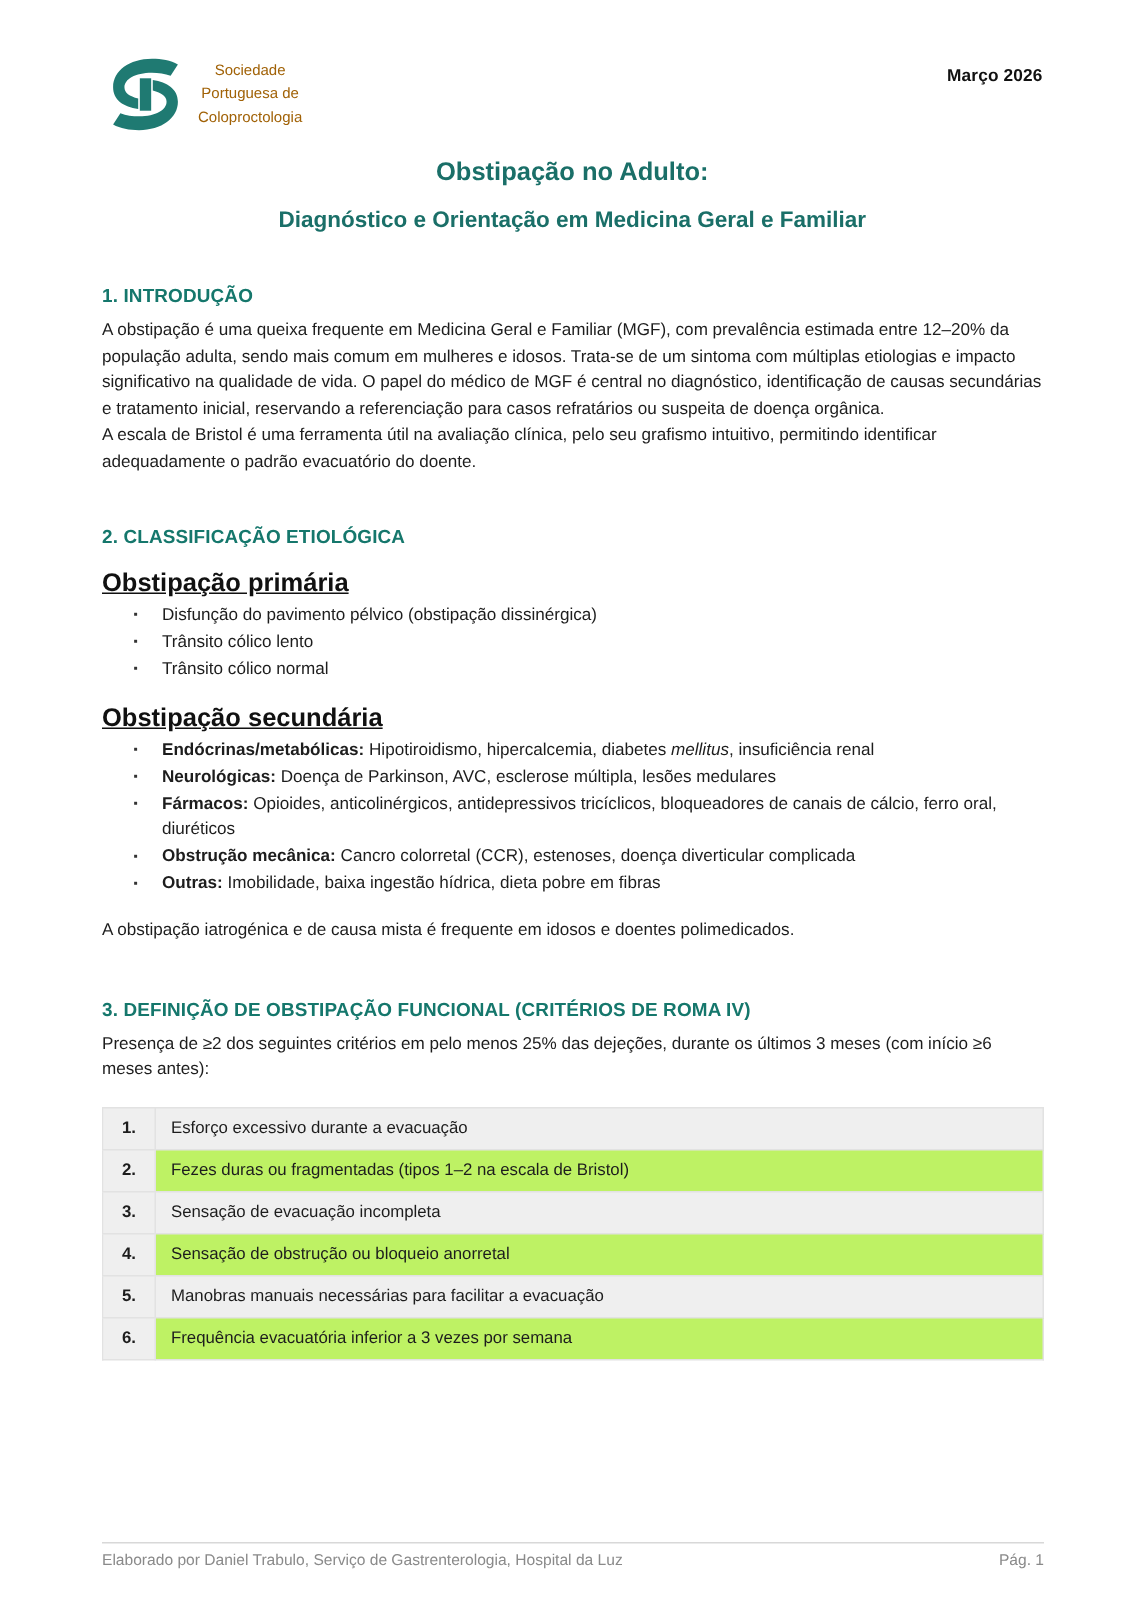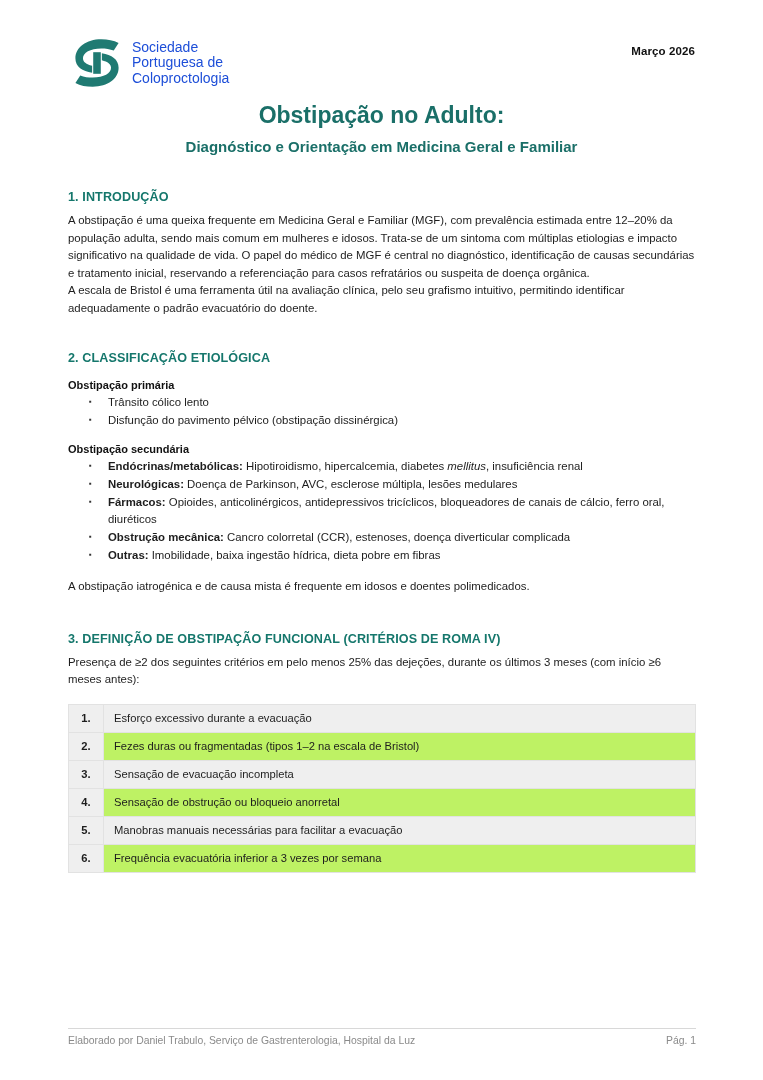--- a/index.html
+++ b/index.html
@@ -39,24 +39,25 @@
     align-items: center;
   }
   .logo-mark {
     width: 54px;
     height: 54px;
     flex: 0 0 54px;
     display: block;
   }
   .logo-text {
     margin-left: 8px;
-    color: #1d4ed8;
-    font-size: 14px;
+    color: #a16207;
+    font-size: 10px;
     line-height: 15.5px;
     white-space: nowrap;
+    text-align: center;
   }
   .doc-date {
     position: absolute;
     right: 68px;
     top: 45px;
     font-size: 11.5px;
     font-weight: bold;
     color: #111111;
     letter-spacing: 0.1px;
   }
@@ -64,21 +65,21 @@
   
   .title-wrap {
     position: absolute;
     left: 0;
     top: 104px;
     width: 763px;
     text-align: center;
   }
   .doc-title {
     color: #1a6f68;
-    font-size: 23px;
+    font-size: 17px;
     font-weight: bold;
     line-height: 22px;
     margin: 0;
   }
   .doc-subtitle {
     color: #1a6f68;
     font-size: 15px;
     font-weight: bold;
     line-height: 22px;
     margin: 10px 0 0 0;
@@ -108,24 +109,25 @@
     font-size: 11.4px;
     line-height: 17.5px;
     margin: 0;
     text-align: left;
     color: #1d1d1d;
   }
   p.para + p.para { margin-top: 0px; }
   p.para.spaced { margin-top: 14px; }
 
   .sub-head {
-    font-size: 11px;
+    font-size: 17px;
     font-weight: bold;
     margin: 14px 0 3px 0;
     color: #111111;
+    text-decoration: underline;
   }
 
   ul.blist {
     list-style: none;
     margin: 0;
     padding: 0;
   }
   ul.blist li {
     position: relative;
     padding-left: 40px;
@@ -224,22 +226,23 @@
       <h2 class="section-head">1. INTRODUÇÃO</h2>
       <p class="para">A obstipação é uma queixa frequente em Medicina Geral e Familiar (MGF), com prevalência estimada entre 12–20% da população adulta, sendo mais comum em mulheres e idosos. Trata-se de um sintoma com múltiplas etiologias e impacto significativo na qualidade de vida. O papel do médico de MGF é central no diagnóstico, identificação de causas secundárias e tratamento inicial, reservando a referenciação para casos refratários ou suspeita de doença orgânica.</p>
       <p class="para">A escala de Bristol é uma ferramenta útil na avaliação clínica, pelo seu grafismo intuitivo, permitindo identificar adequadamente o padrão evacuatório do doente.</p>
     </div>
 
     <div class="section sec-2">
       <h2 class="section-head">2. CLASSIFICAÇÃO ETIOLÓGICA</h2>
 
       <div class="sub-head">Obstipação primária</div>
       <ul class="blist">
+        <li>Disfunção do pavimento pélvico (obstipação dissinérgica)</li>
         <li>Trânsito cólico lento</li>
-        <li>Disfunção do pavimento pélvico (obstipação dissinérgica)</li>
+        <li>Trânsito cólico normal</li>
       </ul>
 
       <div class="sub-head">Obstipação secundária</div>
       <ul class="blist" id="secondary-list">
           <li><b>Endócrinas/metabólicas:</b> Hipotiroidismo, hipercalcemia, diabetes <i>mellitus</i>, insuficiência renal</li>
           <li><b>Neurológicas:</b> Doença de Parkinson, AVC, esclerose múltipla, lesões medulares</li>
           <li><b>Fármacos:</b> Opioides, anticolinérgicos, antidepressivos tricíclicos, bloqueadores de canais de cálcio, ferro oral, diuréticos</li>
           <li><b>Obstrução mecânica:</b> Cancro colorretal (CCR), estenoses, doença diverticular complicada</li>
           <li><b>Outras:</b> Imobilidade, baixa ingestão hídrica, dieta pobre em fibras</li>
         </ul>

